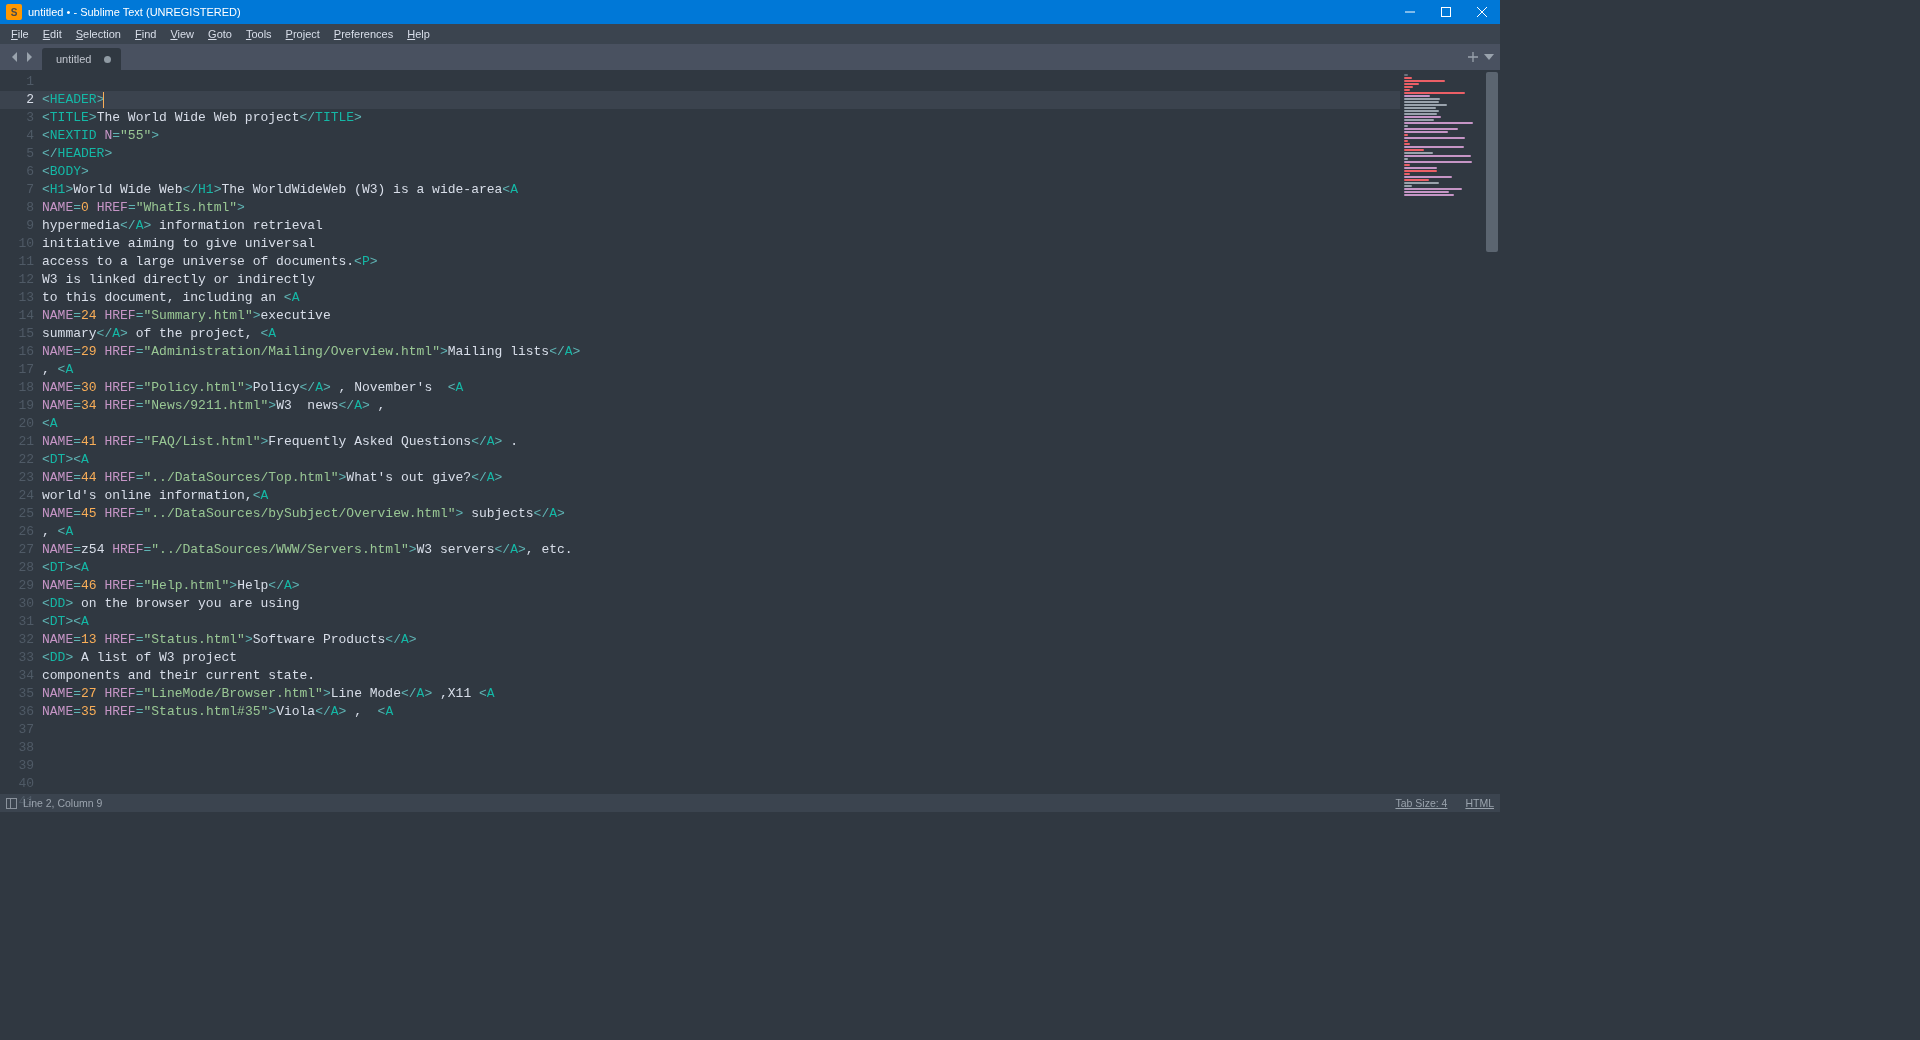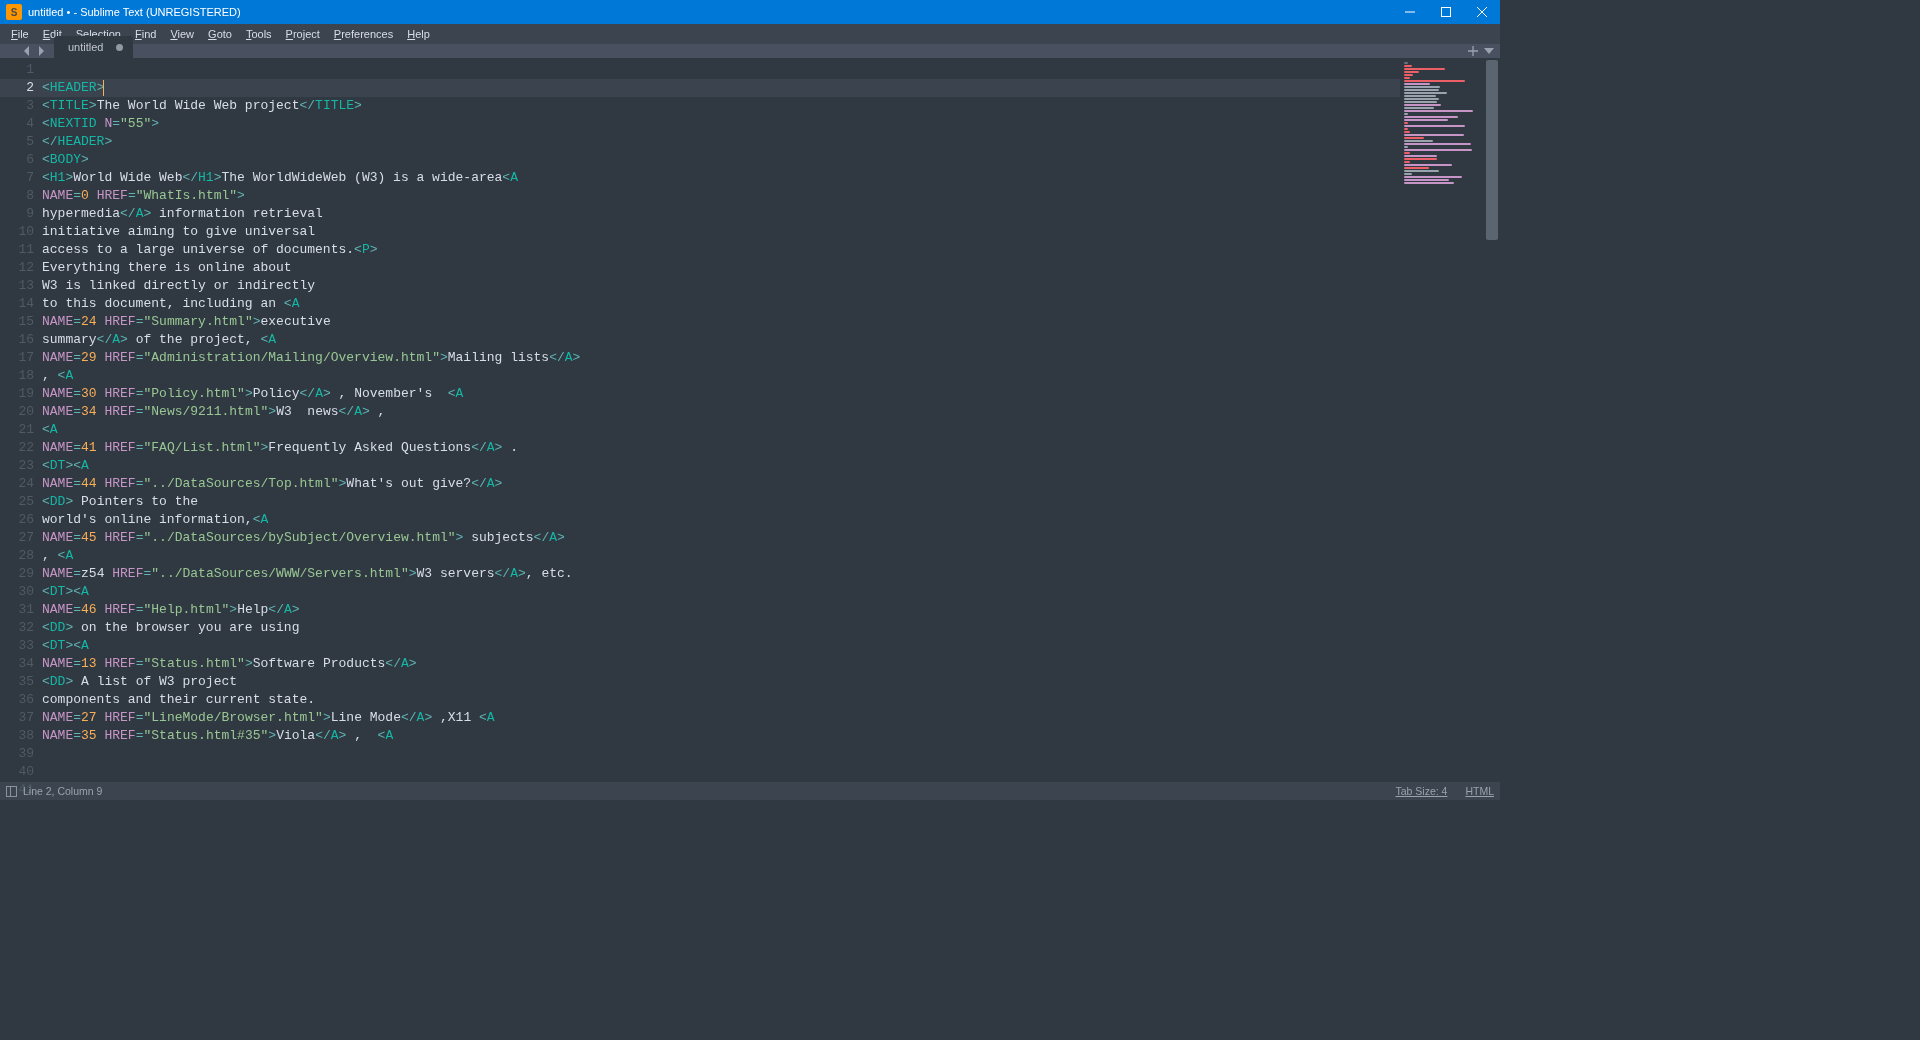--- a/index.html
+++ b/index.html
@@ -7,21 +7,21 @@
 .titlebar { height: 24px; background: #0078d7; color: #fff; display: flex; align-items: center; font-size: 11px; }
 .titlebar .app-icon { width: 16px; height: 16px; margin: 0 6px; background: #ff9800; border-radius: 2px; display: flex; align-items: center; justify-content: center; color: #4a4a4a; font-weight: 700; font-size: 10px; }
 .titlebar .title { flex: 1; }
 .titlebar .win-btn { width: 36px; height: 24px; display: flex; align-items: center; justify-content: center; cursor: pointer; }
 .titlebar .win-btn svg { width: 10px; height: 10px; stroke: #fff; stroke-width: 1; fill: none; }
 
 .menubar { height: 20px; background: #3b444f; display: flex; align-items: center; padding: 0 4px; font-size: 11px; color: #d8dee9; }
 .menu-item { padding: 2px 7px; cursor: pointer; }
 .menu-item .ul { text-decoration: underline; }
 
-.tabbar { height: 14px; background: #495160; display: flex; align-items: flex-end; padding-left: 22px; position: relative; text-align: right; }
+.tabbar { height: 26px; background: #495160; display: flex; align-items: flex-end; padding-left: 10px; position: relative; text-align: right; }
 .tabbar .nav { display: flex; gap: 4px; align-self: center; margin-right: 8px; }
 .tabbar .nav .arrow { width: 10px; height: 14px; cursor: pointer; display: flex; align-items: center; justify-content: center; }
 .tabbar .nav svg { width: 8px; height: 10px; fill: #9aa3ad; }
 .tab { background: #303841; color: #c0c5ce; font-size: 11px; padding: 4px 30px 4px 14px; border-radius: 3px 3px 0 0; position: relative; cursor: pointer; height: 22px; display: flex; align-items: center; }
 .tab .dirty { position: absolute; right: 10px; width: 7px; height: 7px; border-radius: 50%; background: #8f9aa3; }
 .tabbar-right { position: absolute; right: 6px; top: 0; bottom: 0; display: flex; align-items: center; gap: 6px; }
 .tabbar-right svg { width: 10px; height: 10px; fill: #9aa3ad; cursor: pointer; }
 
 .editor-wrap { display: flex; height: calc(812px - 24px - 20px - 26px - 18px); }
 .gutter { width: 42px; background: #303841; color: #4f5a66; font-family: Consolas, "Courier New", monospace; font-size: 13px; text-align: right; padding-top: 3px; user-select: none; }
@@ -164,34 +164,32 @@
       <div class="line active"><span class="op">&lt;</span><span class="tag">HEADER</span><span class="op">&gt;</span><span class="cursor"></span></div>
       <div class="line"><span class="op">&lt;</span><span class="tag">TITLE</span><span class="op">&gt;</span><span class="txt">The World Wide Web project</span><span class="op">&lt;/</span><span class="tag">TITLE</span><span class="op">&gt;</span></div>
       <div class="line"><span class="op">&lt;</span><span class="tag">NEXTID</span><span class="txt"> </span><span class="attr">N</span><span class="op">=</span><span class="str">"55"</span><span class="op">&gt;</span></div>
       <div class="line"><span class="op">&lt;/</span><span class="tag">HEADER</span><span class="op">&gt;</span></div>
       <div class="line"><span class="op">&lt;</span><span class="tag">BODY</span><span class="op">&gt;</span></div>
       <div class="line"><span class="op">&lt;</span><span class="tag">H1</span><span class="op">&gt;</span><span class="txt">World Wide Web</span><span class="op">&lt;/</span><span class="tag">H1</span><span class="op">&gt;</span><span class="txt">The WorldWideWeb (W3) is a wide-area</span><span class="op">&lt;</span><span class="tag">A</span></div>
       <div class="line"><span class="attr">NAME</span><span class="op">=</span><span class="kw">0</span><span class="txt"> </span><span class="attr">HREF</span><span class="op">=</span><span class="str">"WhatIs.html"</span><span class="op">&gt;</span></div>
       <div class="line"><span class="txt">hypermedia</span><span class="op">&lt;/</span><span class="tag">A</span><span class="op">&gt;</span><span class="txt"> information retrieval</span></div>
       <div class="line"><span class="txt">initiative aiming to give universal</span></div>
       <div class="line"><span class="txt">access to a large universe of documents.</span><span class="op">&lt;</span><span class="tag">P</span><span class="op">&gt;</span></div>
-      <div class="line"><span class="txt">Everything there is online about</span></div>
       <div class="line"><span class="txt">W3 is linked directly or indirectly</span></div>
       <div class="line"><span class="txt">to this document, including an </span><span class="op">&lt;</span><span class="tag">A</span></div>
       <div class="line"><span class="attr">NAME</span><span class="op">=</span><span class="kw">24</span><span class="txt"> </span><span class="attr">HREF</span><span class="op">=</span><span class="str">"Summary.html"</span><span class="op">&gt;</span><span class="txt">executive</span></div>
       <div class="line"><span class="txt">summary</span><span class="op">&lt;/</span><span class="tag">A</span><span class="op">&gt;</span><span class="txt"> of the project, </span><span class="op">&lt;</span><span class="tag">A</span></div>
       <div class="line"><span class="attr">NAME</span><span class="op">=</span><span class="kw">29</span><span class="txt"> </span><span class="attr">HREF</span><span class="op">=</span><span class="str">"Administration/Mailing/Overview.html"</span><span class="op">&gt;</span><span class="txt">Mailing lists</span><span class="op">&lt;/</span><span class="tag">A</span><span class="op">&gt;</span></div>
       <div class="line"><span class="txt">, </span><span class="op">&lt;</span><span class="tag">A</span></div>
       <div class="line"><span class="attr">NAME</span><span class="op">=</span><span class="kw">30</span><span class="txt"> </span><span class="attr">HREF</span><span class="op">=</span><span class="str">"Policy.html"</span><span class="op">&gt;</span><span class="txt">Policy</span><span class="op">&lt;/</span><span class="tag">A</span><span class="op">&gt;</span><span class="txt"> , November's  </span><span class="op">&lt;</span><span class="tag">A</span></div>
       <div class="line"><span class="attr">NAME</span><span class="op">=</span><span class="kw">34</span><span class="txt"> </span><span class="attr">HREF</span><span class="op">=</span><span class="str">"News/9211.html"</span><span class="op">&gt;</span><span class="txt">W3  news</span><span class="op">&lt;/</span><span class="tag">A</span><span class="op">&gt;</span><span class="txt"> ,</span></div>
       <div class="line"><span class="op">&lt;</span><span class="tag">A</span></div>
       <div class="line"><span class="attr">NAME</span><span class="op">=</span><span class="kw">41</span><span class="txt"> </span><span class="attr">HREF</span><span class="op">=</span><span class="str">"FAQ/List.html"</span><span class="op">&gt;</span><span class="txt">Frequently Asked Questions</span><span class="op">&lt;/</span><span class="tag">A</span><span class="op">&gt;</span><span class="txt"> .</span></div>
       <div class="line"><span class="op">&lt;</span><span class="tag">DT</span><span class="op">&gt;</span><span class="op">&lt;</span><span class="tag">A</span></div>
       <div class="line"><span class="attr">NAME</span><span class="op">=</span><span class="kw">44</span><span class="txt"> </span><span class="attr">HREF</span><span class="op">=</span><span class="str">"../DataSources/Top.html"</span><span class="op">&gt;</span><span class="txt">What's out give?</span><span class="op">&lt;/</span><span class="tag">A</span><span class="op">&gt;</span></div>
-      <div class="line"><span class="op">&lt;</span><span class="tag">DD</span><span class="op">&gt;</span><span class="txt"> Pointers to the</span></div>
       <div class="line"><span class="txt">world's online information,</span><span class="op">&lt;</span><span class="tag">A</span></div>
       <div class="line"><span class="attr">NAME</span><span class="op">=</span><span class="kw">45</span><span class="txt"> </span><span class="attr">HREF</span><span class="op">=</span><span class="str">"../DataSources/bySubject/Overview.html"</span><span class="op">&gt;</span><span class="txt"> subjects</span><span class="op">&lt;/</span><span class="tag">A</span><span class="op">&gt;</span></div>
       <div class="line"><span class="txt">, </span><span class="op">&lt;</span><span class="tag">A</span></div>
       <div class="line"><span class="attr">NAME</span><span class="op">=</span><span class="txt">z54</span><span class="txt"> </span><span class="attr">HREF</span><span class="op">=</span><span class="str">"../DataSources/WWW/Servers.html"</span><span class="op">&gt;</span><span class="txt">W3 servers</span><span class="op">&lt;/</span><span class="tag">A</span><span class="op">&gt;</span><span class="txt">, etc.</span></div>
       <div class="line"><span class="op">&lt;</span><span class="tag">DT</span><span class="op">&gt;</span><span class="op">&lt;</span><span class="tag">A</span></div>
       <div class="line"><span class="attr">NAME</span><span class="op">=</span><span class="kw">46</span><span class="txt"> </span><span class="attr">HREF</span><span class="op">=</span><span class="str">"Help.html"</span><span class="op">&gt;</span><span class="txt">Help</span><span class="op">&lt;/</span><span class="tag">A</span><span class="op">&gt;</span></div>
       <div class="line"><span class="op">&lt;</span><span class="tag">DD</span><span class="op">&gt;</span><span class="txt"> on the browser you are using</span></div>
       <div class="line"><span class="op">&lt;</span><span class="tag">DT</span><span class="op">&gt;</span><span class="op">&lt;</span><span class="tag">A</span></div>
       <div class="line"><span class="attr">NAME</span><span class="op">=</span><span class="kw">13</span><span class="txt"> </span><span class="attr">HREF</span><span class="op">=</span><span class="str">"Status.html"</span><span class="op">&gt;</span><span class="txt">Software Products</span><span class="op">&lt;/</span><span class="tag">A</span><span class="op">&gt;</span></div>
       <div class="line"><span class="op">&lt;</span><span class="tag">DD</span><span class="op">&gt;</span><span class="txt"> A list of W3 project</span></div>

